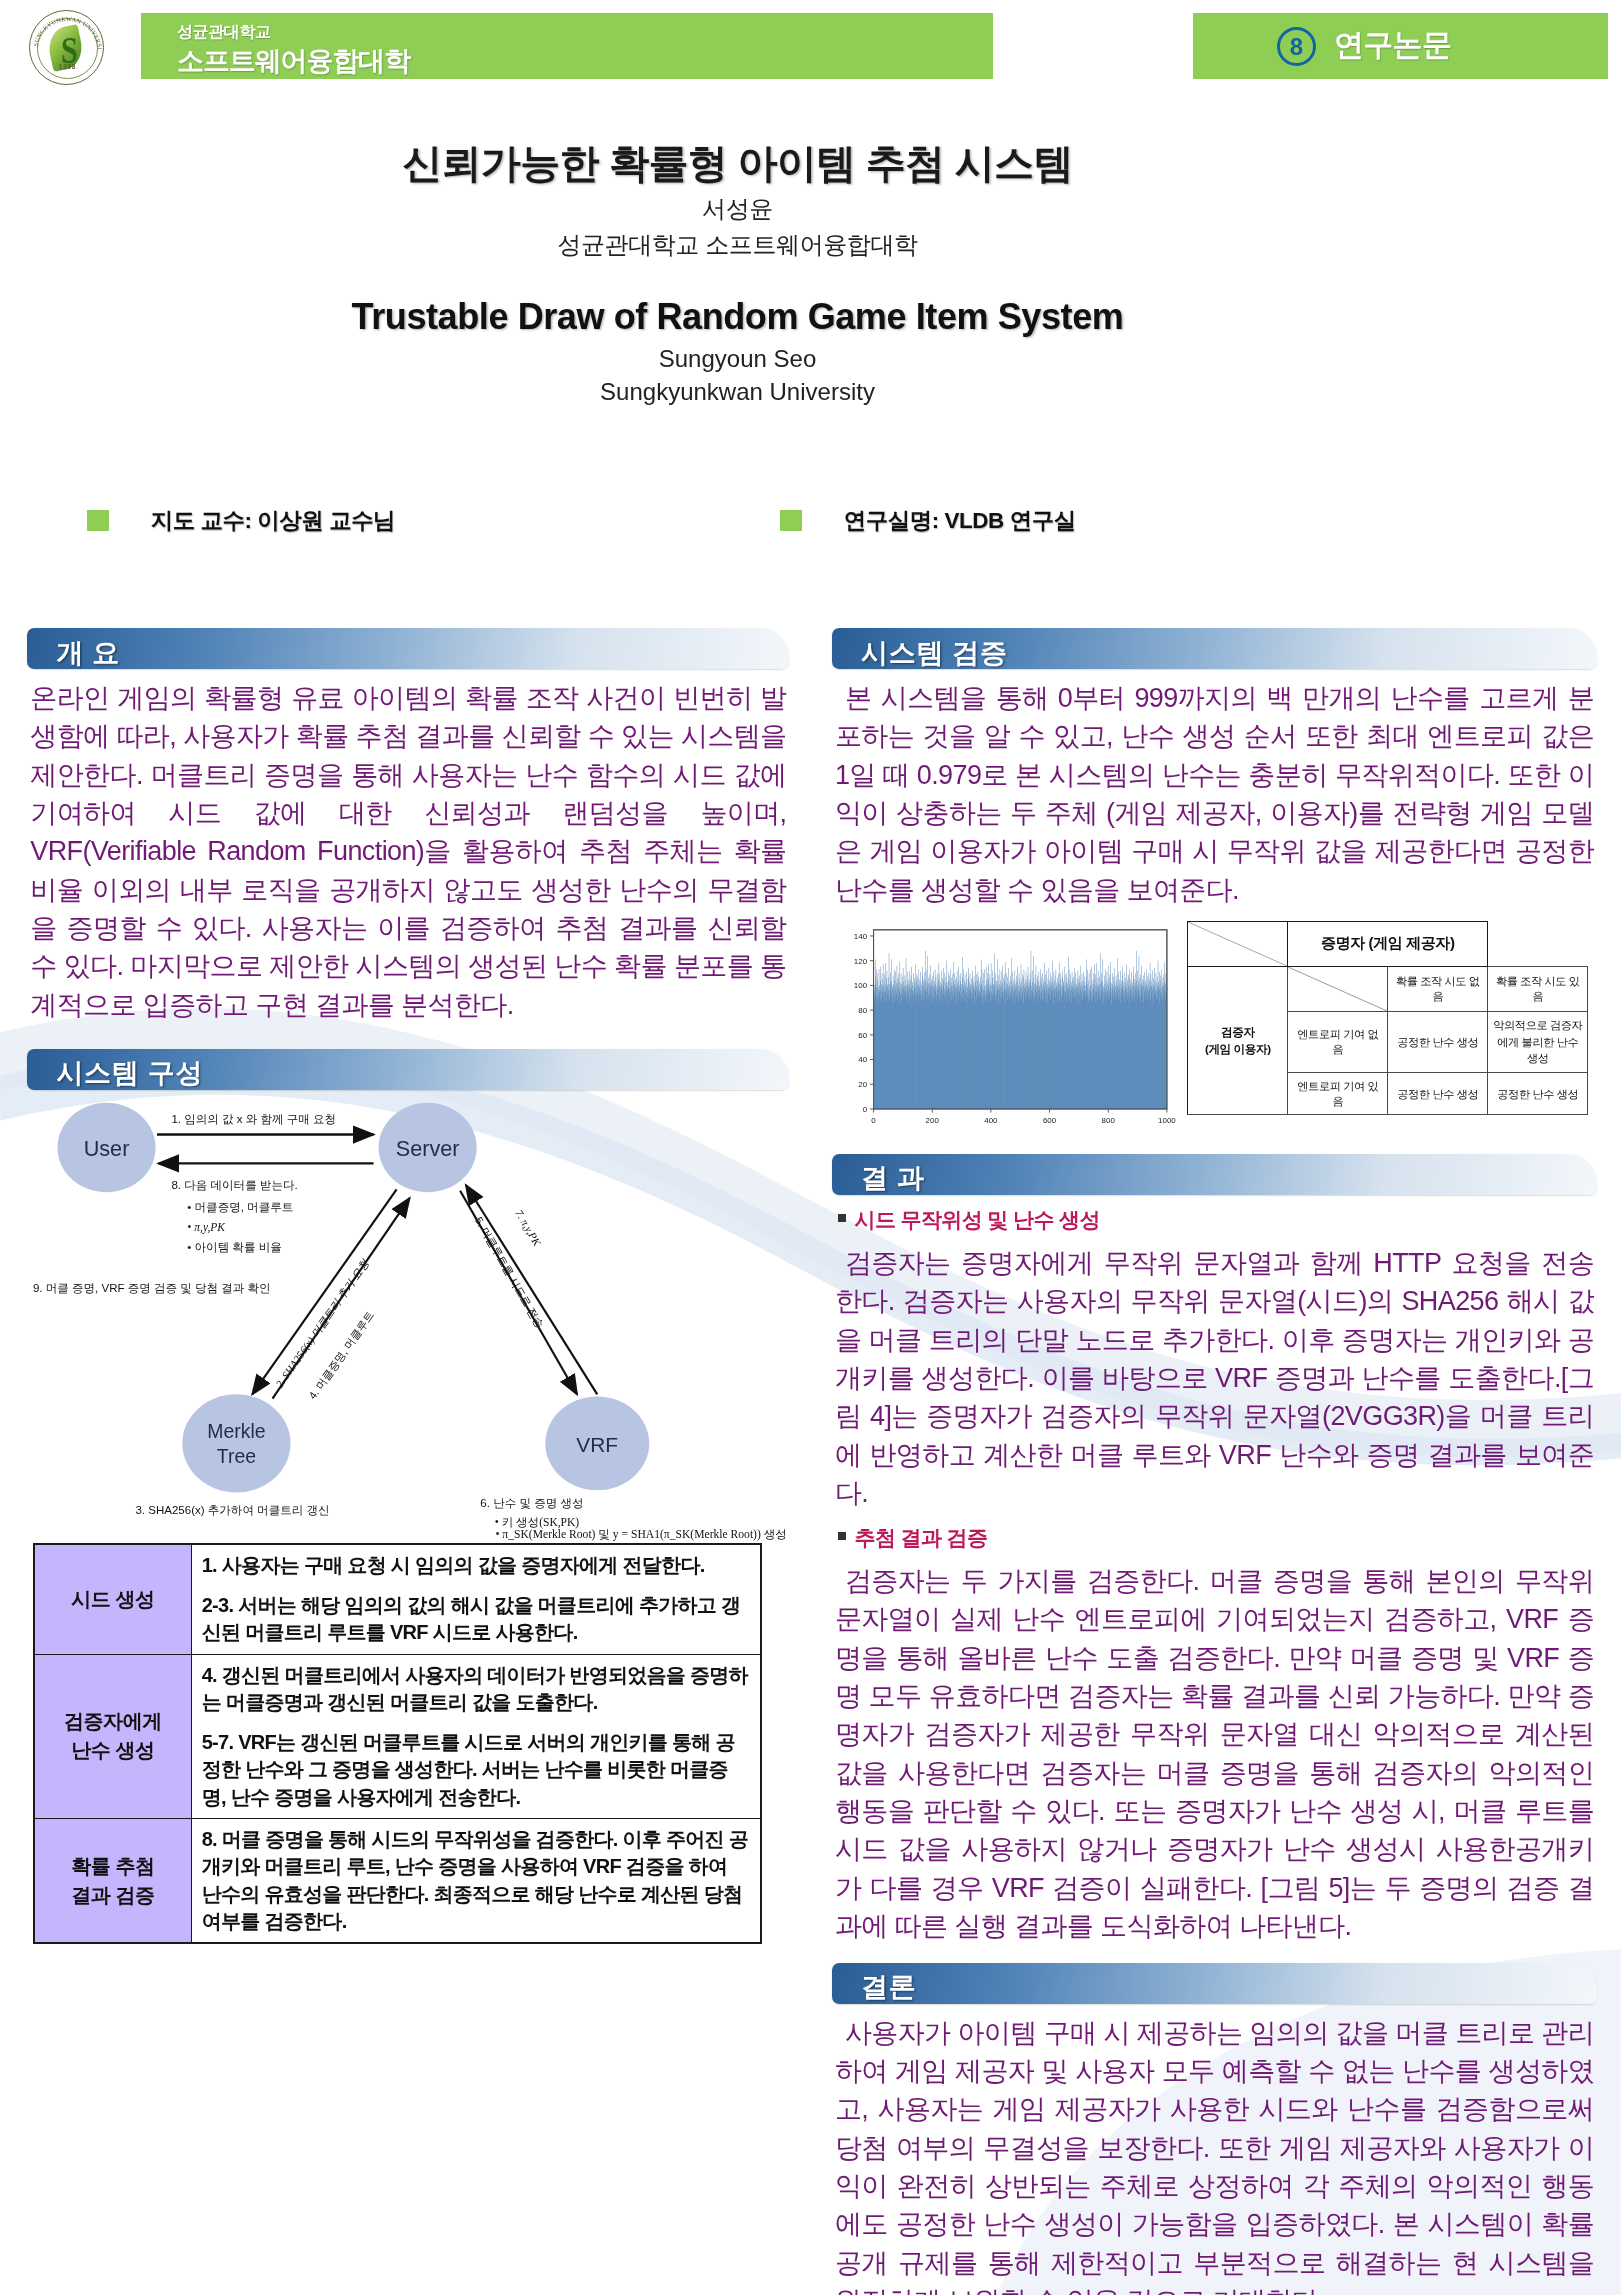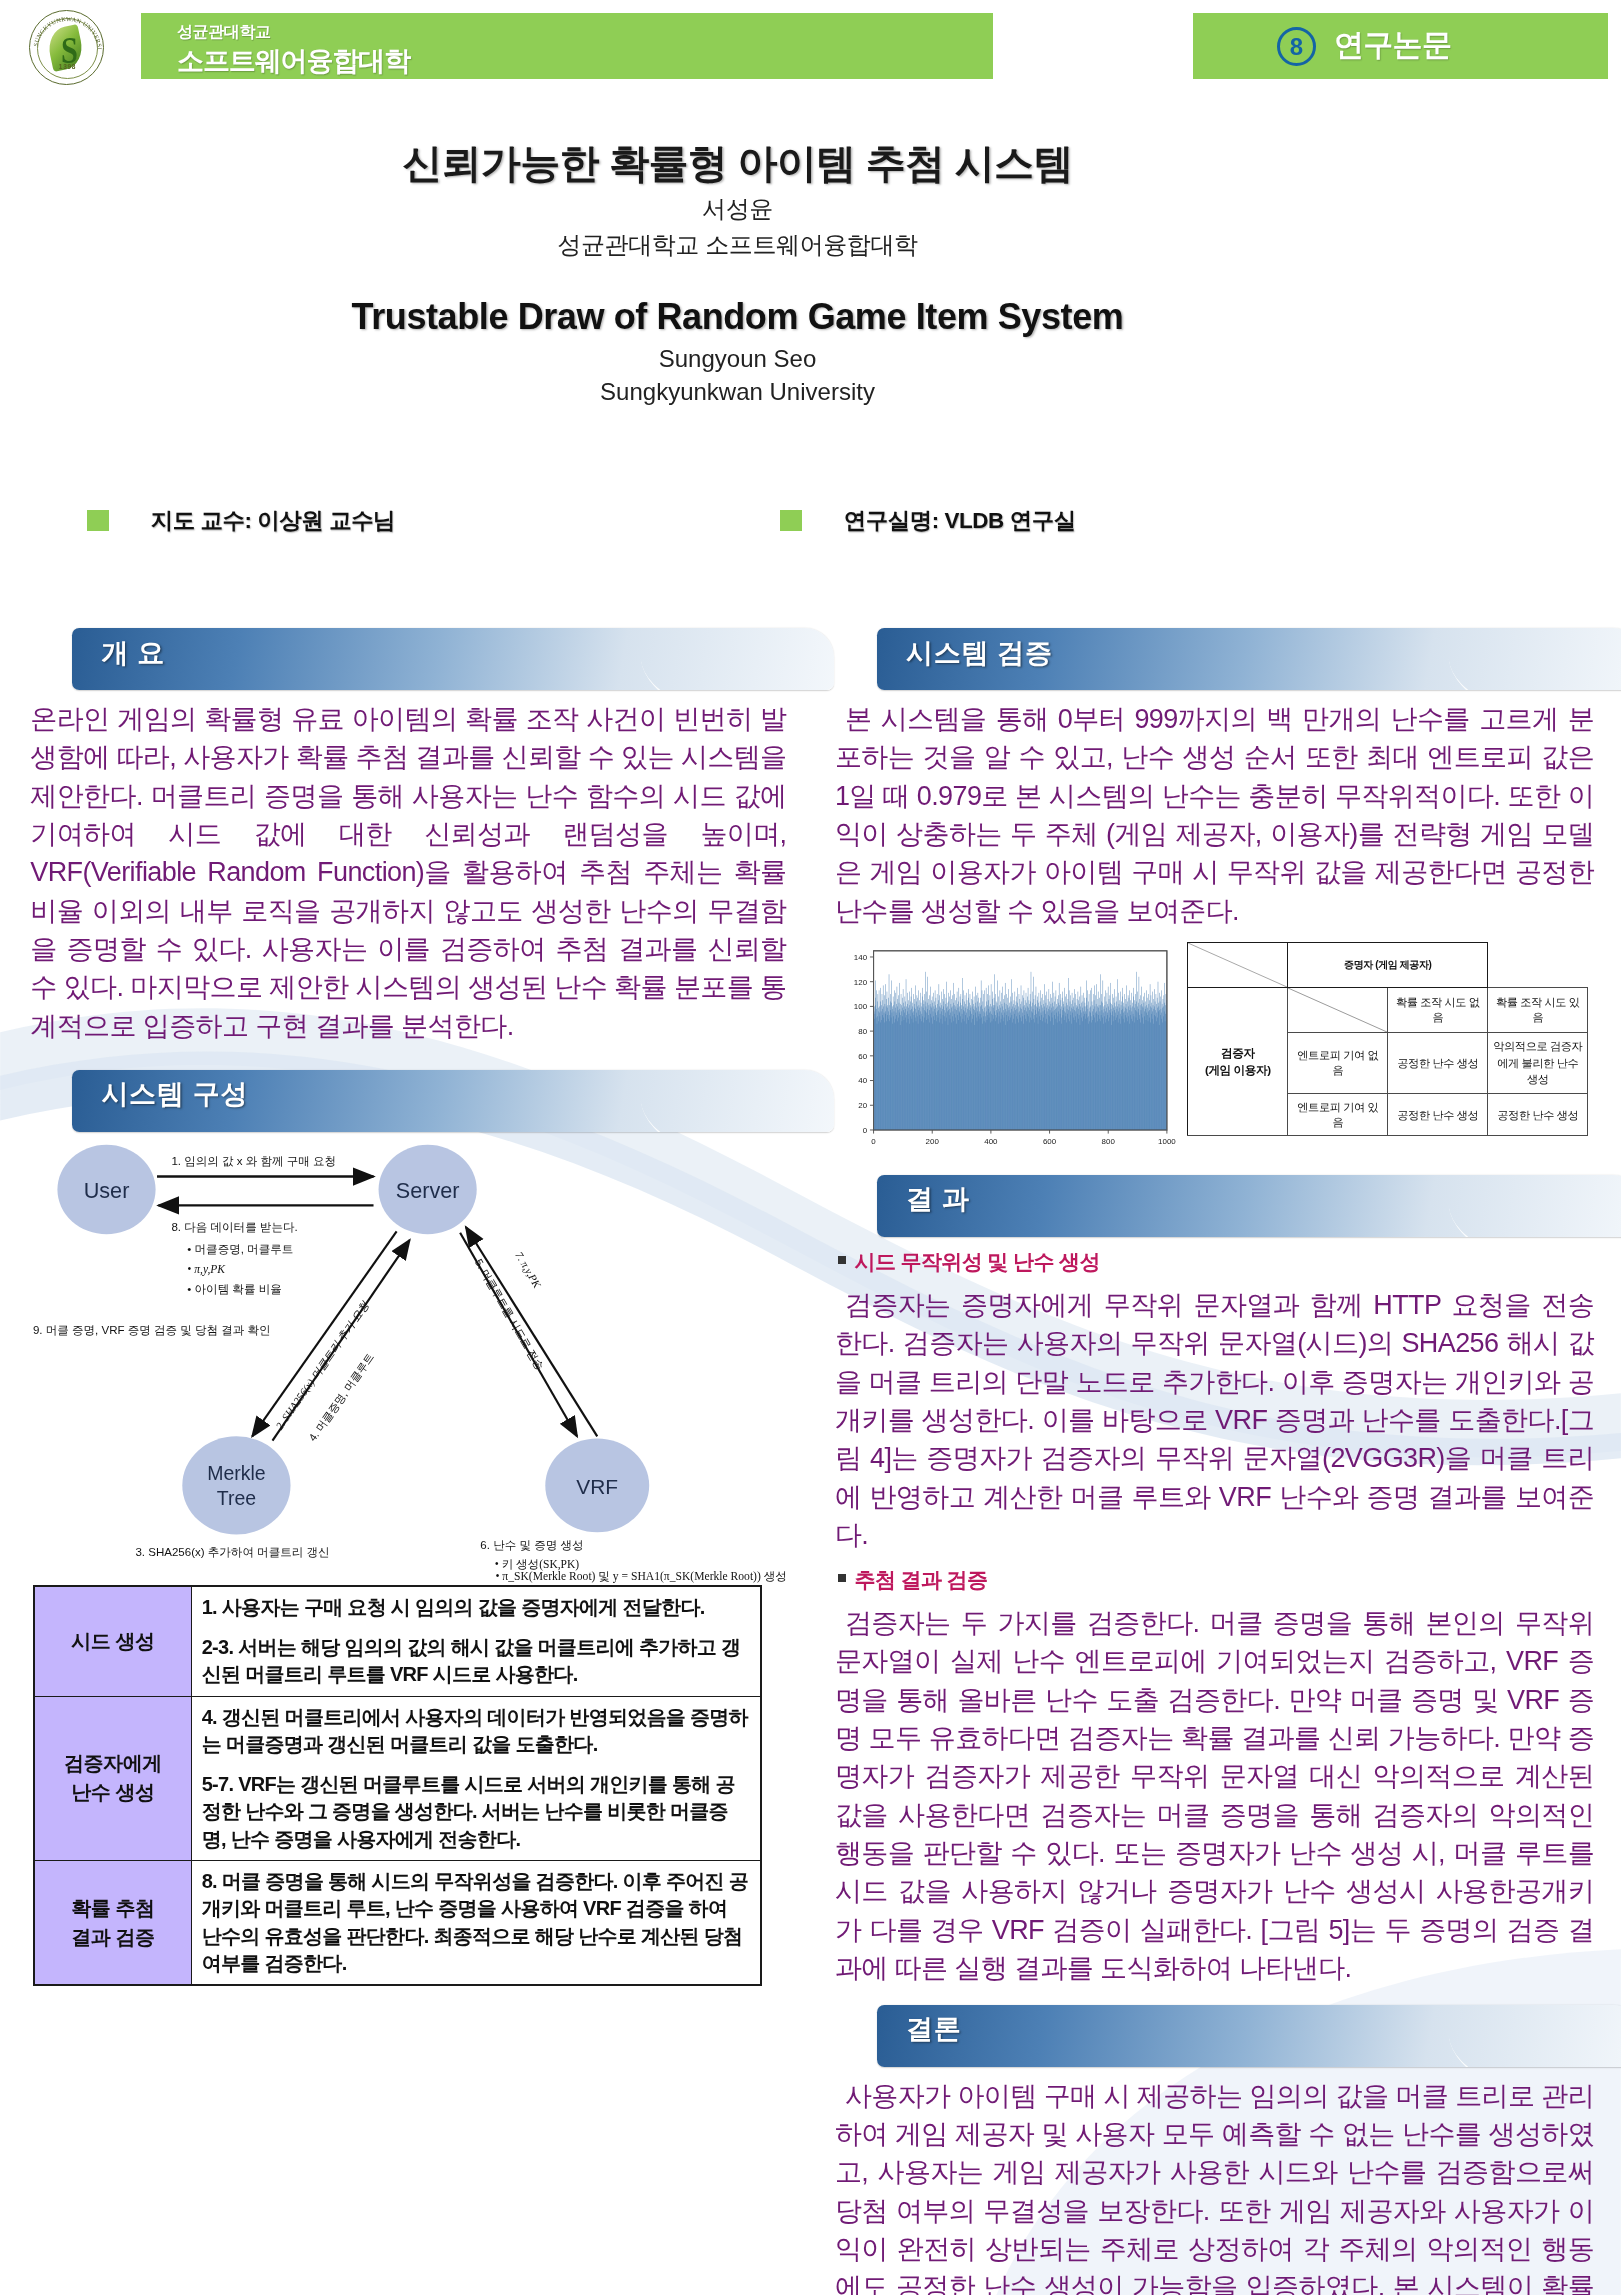--- a/index.html
+++ b/index.html
@@ -110,26 +110,25 @@
     margin-left:32px;
   }
 
   
   .col { position:absolute; top:628px; z-index:2; }
   .col-left  { left:27.4px;   width:762px; }
   .col-right { left:832px; width:765px; }
 
   
   .sec-bar {
-    position:relative; width:100%; height:62px; margin-bottom:7.2px;
+    position:relative; width:100%; height:41px; margin-bottom:7.2px;
     background:linear-gradient(100deg,#2a5d94 0%,#4d80b5 22%,#8fb2d4 48%,#d6e2ee 72%,#f3f7fb 100%);
     border-radius:7.2px 29px 7.2px 7.2px;
     overflow:hidden;
     box-shadow:0 0.7px 1.4px rgba(0,0,0,.18);
-    margin-left:45px;
   }
   .sec-bar::after {
     content:""; position:absolute; right:-43px; top:-62px;
     width:238px; height:144px; border-radius:50%;
     border-bottom:5.8px solid rgba(255,255,255,.85);
     transform:rotate(-9deg);
   }
   .sec-title {
     position:relative; z-index:2;
     padding:6.5px 0 0 29px;
@@ -184,21 +183,21 @@
   .chart-box { width:341px; height:217px; position:relative; }
   .chart-box svg { display:block; }
 
   
   .matrix {
     width:401px; border-collapse:collapse; table-layout:fixed;
     font-size:11.2px; letter-spacing:-0.4px; color:#111;
   }
   .matrix td { border:0.7px solid #4a4a4a; padding:5.8px 4.3px; text-align:center; vertical-align:middle; }
   .matrix td.thick-out { border:1.4px solid #1a1a1a; }
-  .matrix .hdr-top { font-weight:bold; font-size:10px; border:1.4px solid #1a1a1a; }
+  .matrix .hdr-top { font-weight:bold; font-size:15px; border:1.4px solid #1a1a1a; }
   .matrix .rowlabel { font-weight:bold; font-size:11.6px; width:78px; line-height:1.4; border-left:1.4px solid #1a1a1a; }
   .matrix .diag-cell { position:relative; height:45px; padding:0; }
   .matrix .diag-cell svg { position:absolute; left:0; top:0; }
   .matrix .cellwrap { line-height:1.45; }
 
   
   ::-webkit-scrollbar { display:none; }
 </style>
 </head>
 <body>

